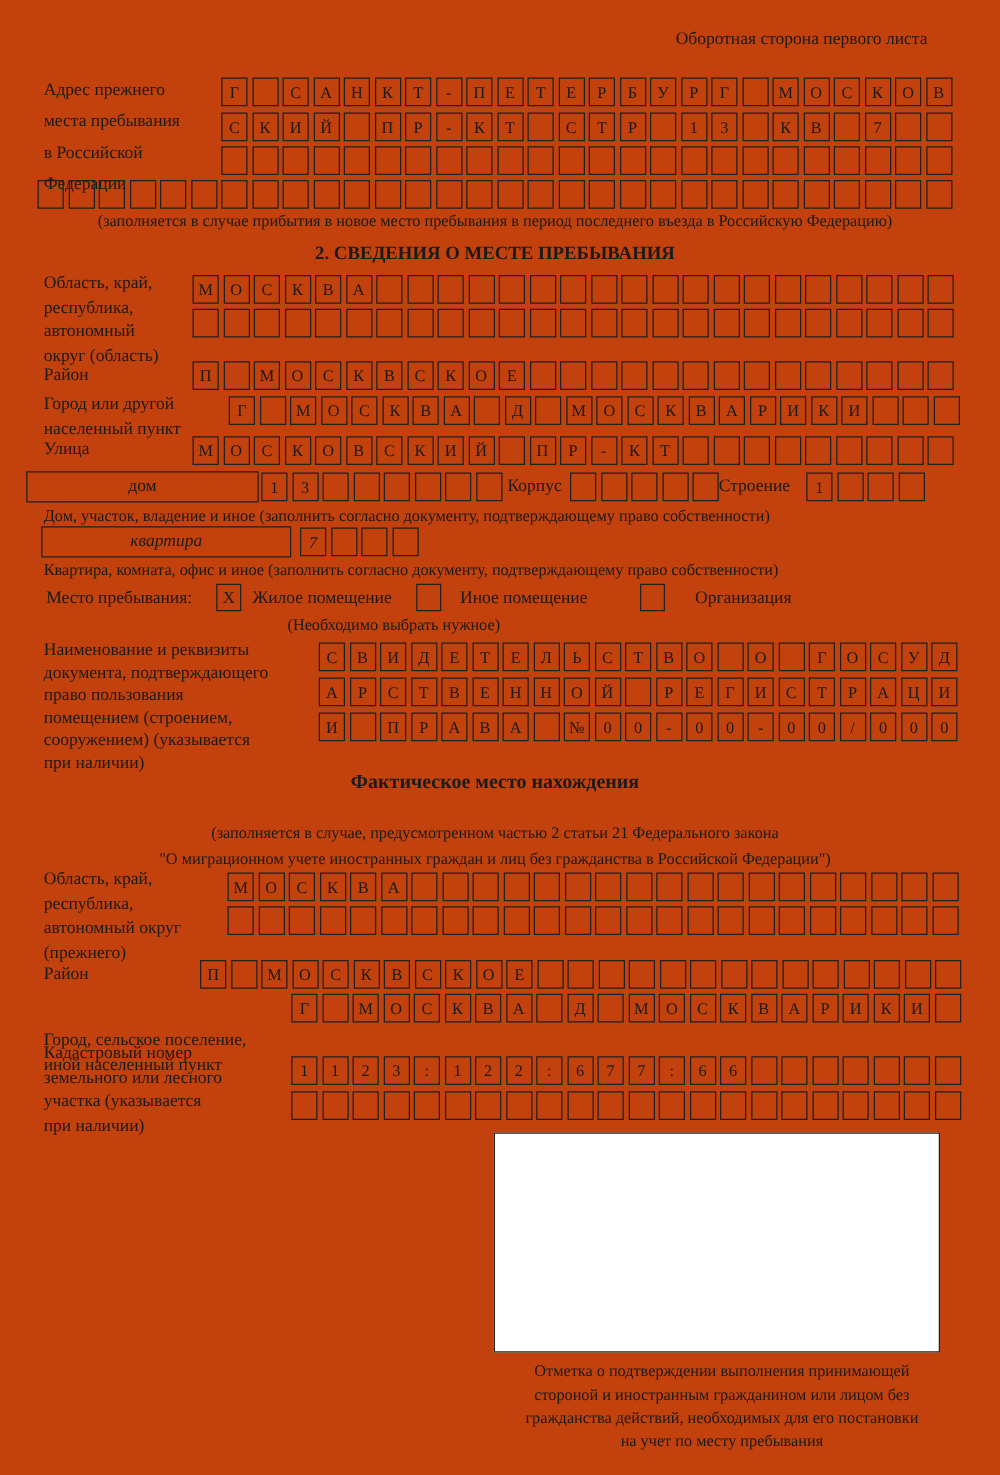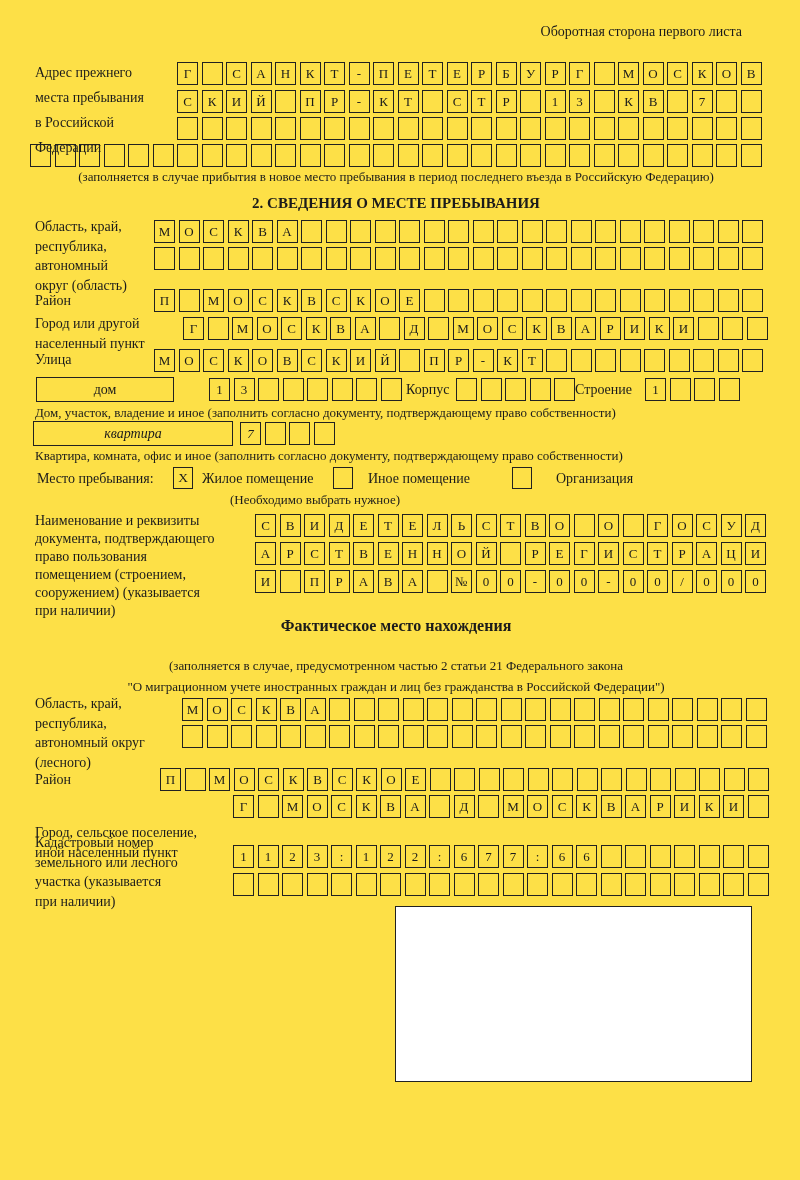--- a/index.html
+++ b/index.html
@@ -1,16 +1,16 @@
 <!DOCTYPE html>
 <html><head>
 <meta charset="utf-8">
 <style>
   html,body{margin:0;padding:0;background:#ffffff;}
-  #page{position:relative;width:800px;height:1180px;background:#fde047;
+  #page{position:relative;width:800px;height:1180px;background:#c2410c;
         font-family:"Liberation Serif","DejaVu Serif",serif;color:#1b1b1b;overflow:hidden;}
   .abs{position:absolute;}
   .lbl{font-size:14px;line-height:19.5px;}
   .lbl-wide{font-size:14px;line-height:25px;}
   .strip{display:flex;column-gap:3.5px;}
   .cell{box-sizing:border-box;width:21px;height:23px;border:1.5px solid #212121;
         display:flex;align-items:center;justify-content:center;
         font-size:13px;font-family:"Liberation Serif",serif;}
   .wide-field{box-sizing:border-box;height:25px;border:1.5px solid #212121;
         display:flex;align-items:center;justify-content:center;font-size:14px;}
@@ -292,21 +292,21 @@
       <span class="cell"></span>
       <span class="cell"></span>
       <span class="cell"></span>
       <span class="cell"></span>
       <span class="cell"></span>
       <span class="cell"></span>
       <span class="cell"></span>
     </div>
 
   <div class="abs" style="left:0;top:377px;width:800px;height:26px;">
-    <div class="abs wide-field" style="left:36px;top:0;width:138px;">дом</div>
+    <div class="abs wide-field" style="left:21px;top:0;width:186px;">дом</div>
     <div class="abs strip" style="left:209px;top:1px;">
         <span class="cell">1</span>
         <span class="cell">3</span>
         <span class="cell"></span>
         <span class="cell"></span>
         <span class="cell"></span>
         <span class="cell"></span>
         <span class="cell"></span>
         <span class="cell"></span>
       </div>
@@ -431,21 +431,21 @@
   <div class="abs center b" style="top:617px;font-size:16px;">Фактическое место нахождения</div>
   <div class="abs center caption" style="top:656px;line-height:20.5px;">
       <div>(заполняется в случае, предусмотренном частью 2 статьи 21 Федерального закона</div>
       <div>"О миграционном учете иностранных граждан и лиц без гражданства в Российской Федерации")</div>
     </div>
 
   <div class="abs lbl" style="left:35px;top:694px;width:140px;">
       <div>Область, край,</div>
       <div>республика,</div>
       <div>автономный округ</div>
-      <div>(лесного)</div>
+      <div>(прежнего)</div>
     </div>
   <div class="abs strip" style="left:182px;top:698px;">
       <span class="cell">М</span>
       <span class="cell">О</span>
       <span class="cell">С</span>
       <span class="cell">К</span>
       <span class="cell">В</span>
       <span class="cell">А</span>
       <span class="cell"></span>
       <span class="cell"></span>
@@ -600,14 +600,20 @@
       <span class="cell"></span>
       <span class="cell"></span>
       <span class="cell"></span>
       <span class="cell"></span>
       <span class="cell"></span>
       <span class="cell"></span>
       <span class="cell"></span>
     </div>
 
   <div class="abs stamp-box" style="left:395px;top:906px;width:357px;height:176px;"></div>
+  <div class="abs" style="left:380px;top:1088px;width:395px;text-align:center;font-size:13px;line-height:18.5px;">
+      <div>Отметка о подтверждении выполнения принимающей</div>
+      <div>стороной и иностранным гражданином или лицом без</div>
+      <div>гражданства действий, необходимых для его постановки</div>
+      <div>на учет по месту пребывания</div>
+    </div>
 
 </div>
 
 </body></html>

